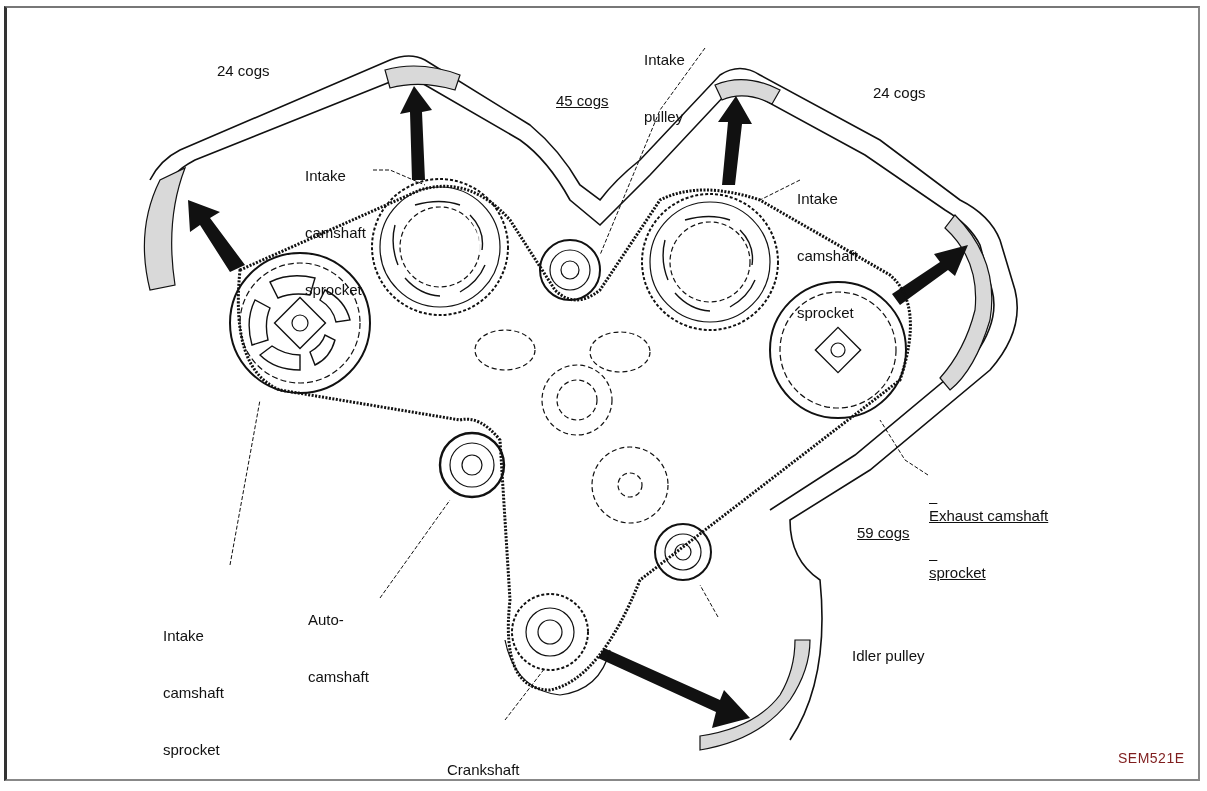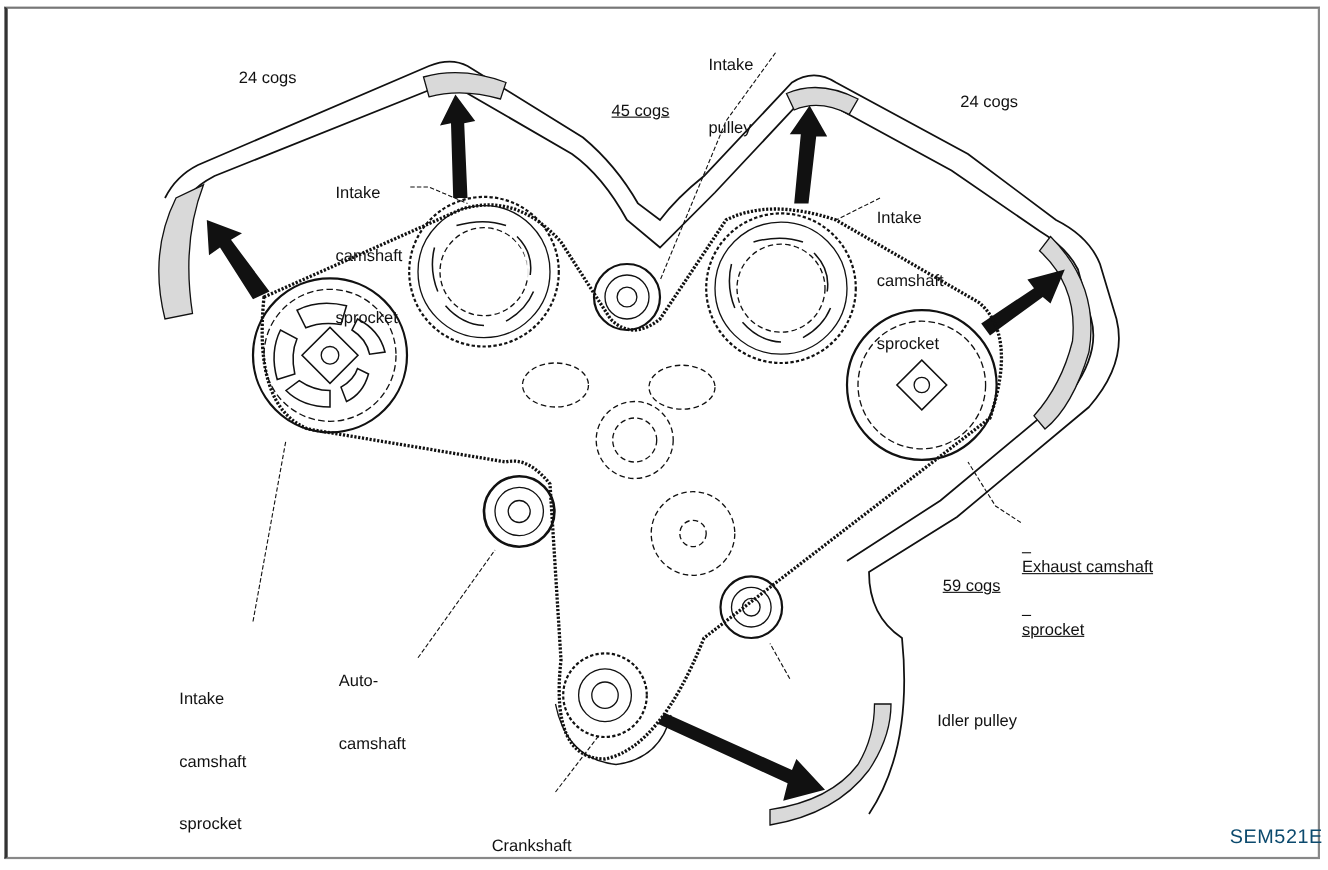--- a/index.html
+++ b/index.html
@@ -3,21 +3,21 @@
 <meta charset="utf-8">
 <style>
   html, body { margin:0; padding:0; background:#fff; }
   body { width:1207px; height:791px; position:relative; overflow:hidden;
          font-family:"Liberation Sans", sans-serif; }
   #frame { position:absolute; left:4px; top:6px; width:1196px; height:775px;
            border-left:3px solid #333; border-top:2px solid #777;
            border-right:2px solid #888; border-bottom:2px solid #888; box-sizing:border-box; }
   svg#diagram { position:absolute; left:0; top:0; }
   .lbl { position:absolute; font-size:15px; line-height:19px; color:#111; white-space:pre; }
-  .code { position:absolute; font-size:18px; color:#0c4a6e; letter-spacing:0.5px; }
+  .code { position:absolute; font-size:14px; color:#7f1d1d; letter-spacing:0.5px; }
 </style>
 </head>
 <body>
 
 <div id="frame"></div>
 
 <svg id="diagram" width="1207" height="791" viewBox="0 0 1207 791">
   <defs>
     <marker id="ah" markerWidth="6" markerHeight="6" refX="3" refY="3" orient="auto">
       <path d="M0,0 L6,3 L0,6 z" fill="#111"></path>

